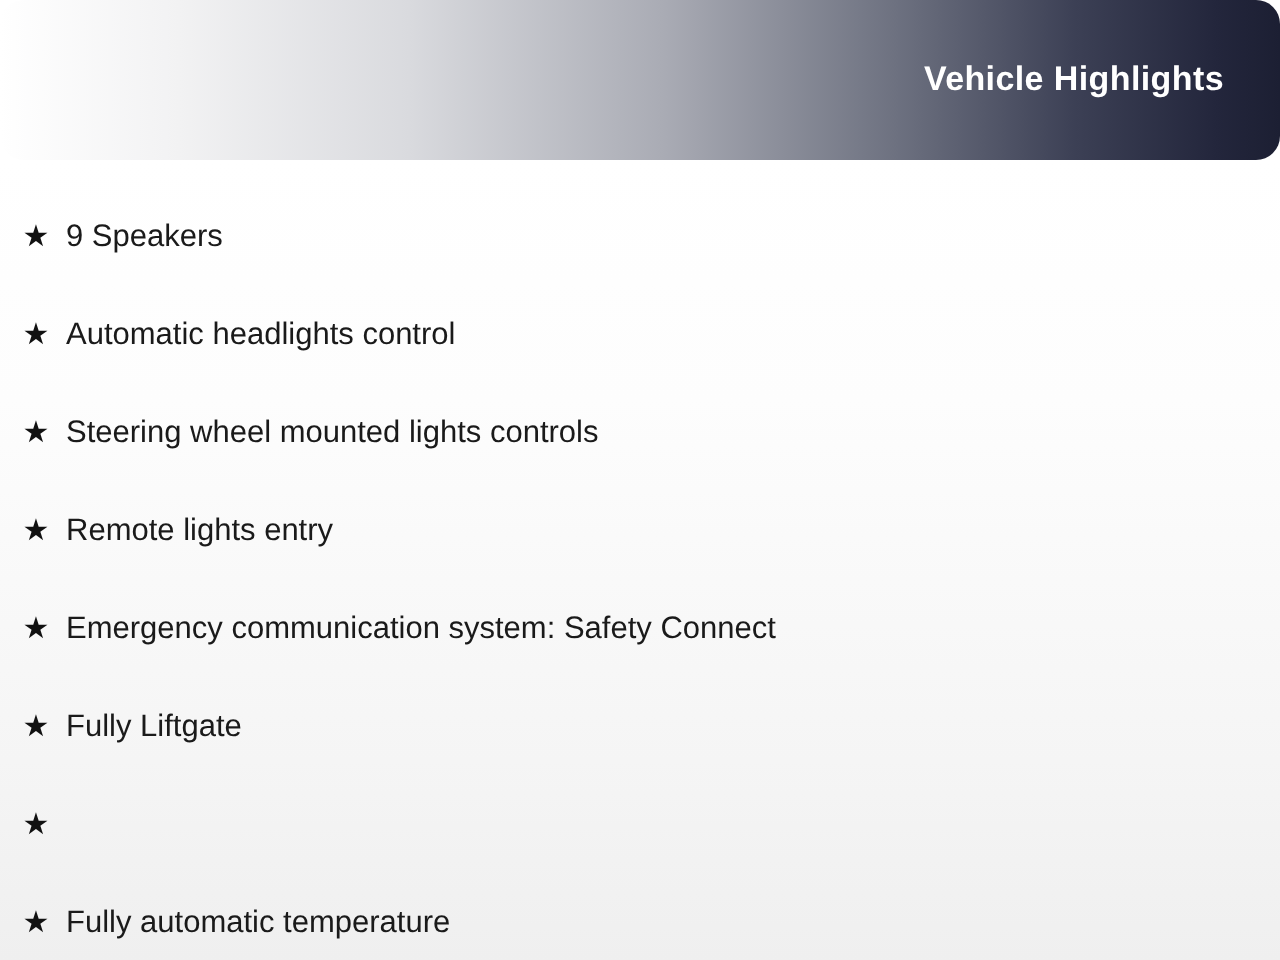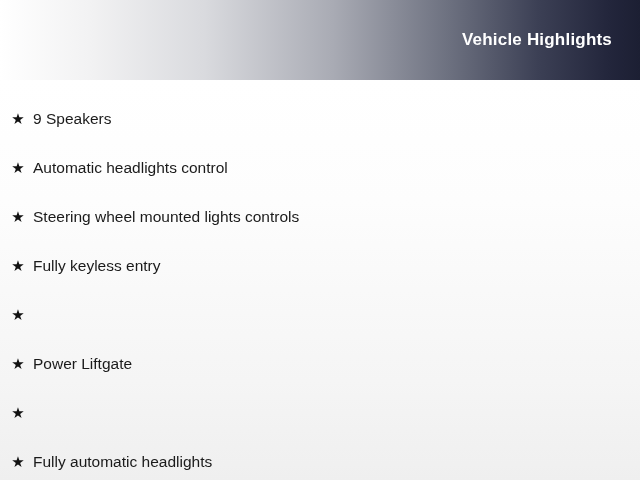--- a/index.html
+++ b/index.html
@@ -27,20 +27,21 @@
     background: linear-gradient(to right,
         #ffffff 0%,
         #f2f2f3 14%,
         #d9dade 32%,
         #a9abb4 52%,
         #6d7180 70%,
         #3c4055 84%,
         #23263c 95%,
         #1c1f33 100%);
     box-sizing: border-box;
+    border-radius: 12px;
   }
   .header-title {
     position: absolute;
     right: 28px;
     top: 30px;
     color: #ffffff;
     font-size: 17px;
     font-weight: bold;
     letter-spacing: 0.2px;
     white-space: nowrap;
@@ -104,37 +105,38 @@
         <span class="feature-text">Automatic headlights control</span>
       </li>
 
       <li class="feature-item">
         <span class="star-icon">★</span>
         <span class="feature-text">Steering wheel mounted lights controls</span>
       </li>
 
       <li class="feature-item">
         <span class="star-icon">★</span>
-        <span class="feature-text">Fully keyless entry</span>
+        <span class="feature-text">Remote lights entry</span>
+      </li>
+
+      <li class="feature-item">
+        <span class="star-icon">★</span>
+        <span class="feature-text">Emergency communication system: Safety Connect</span>
+      </li>
+
+      <li class="feature-item">
+        <span class="star-icon">★</span>
+        <span class="feature-text">Fully Liftgate</span>
       </li>
 
       <li class="feature-item">
         <span class="star-icon">★</span>
       </li>
 
       <li class="feature-item">
         <span class="star-icon">★</span>
-        <span class="feature-text">Power Liftgate</span>
-      </li>
-
-      <li class="feature-item">
-        <span class="star-icon">★</span>
-      </li>
-
-      <li class="feature-item">
-        <span class="star-icon">★</span>
-        <span class="feature-text">Fully automatic headlights</span>
+        <span class="feature-text">Fully automatic temperature</span>
       </li>
 
     </ul>
   </div>
 
 </div>
 
 </body></html>

